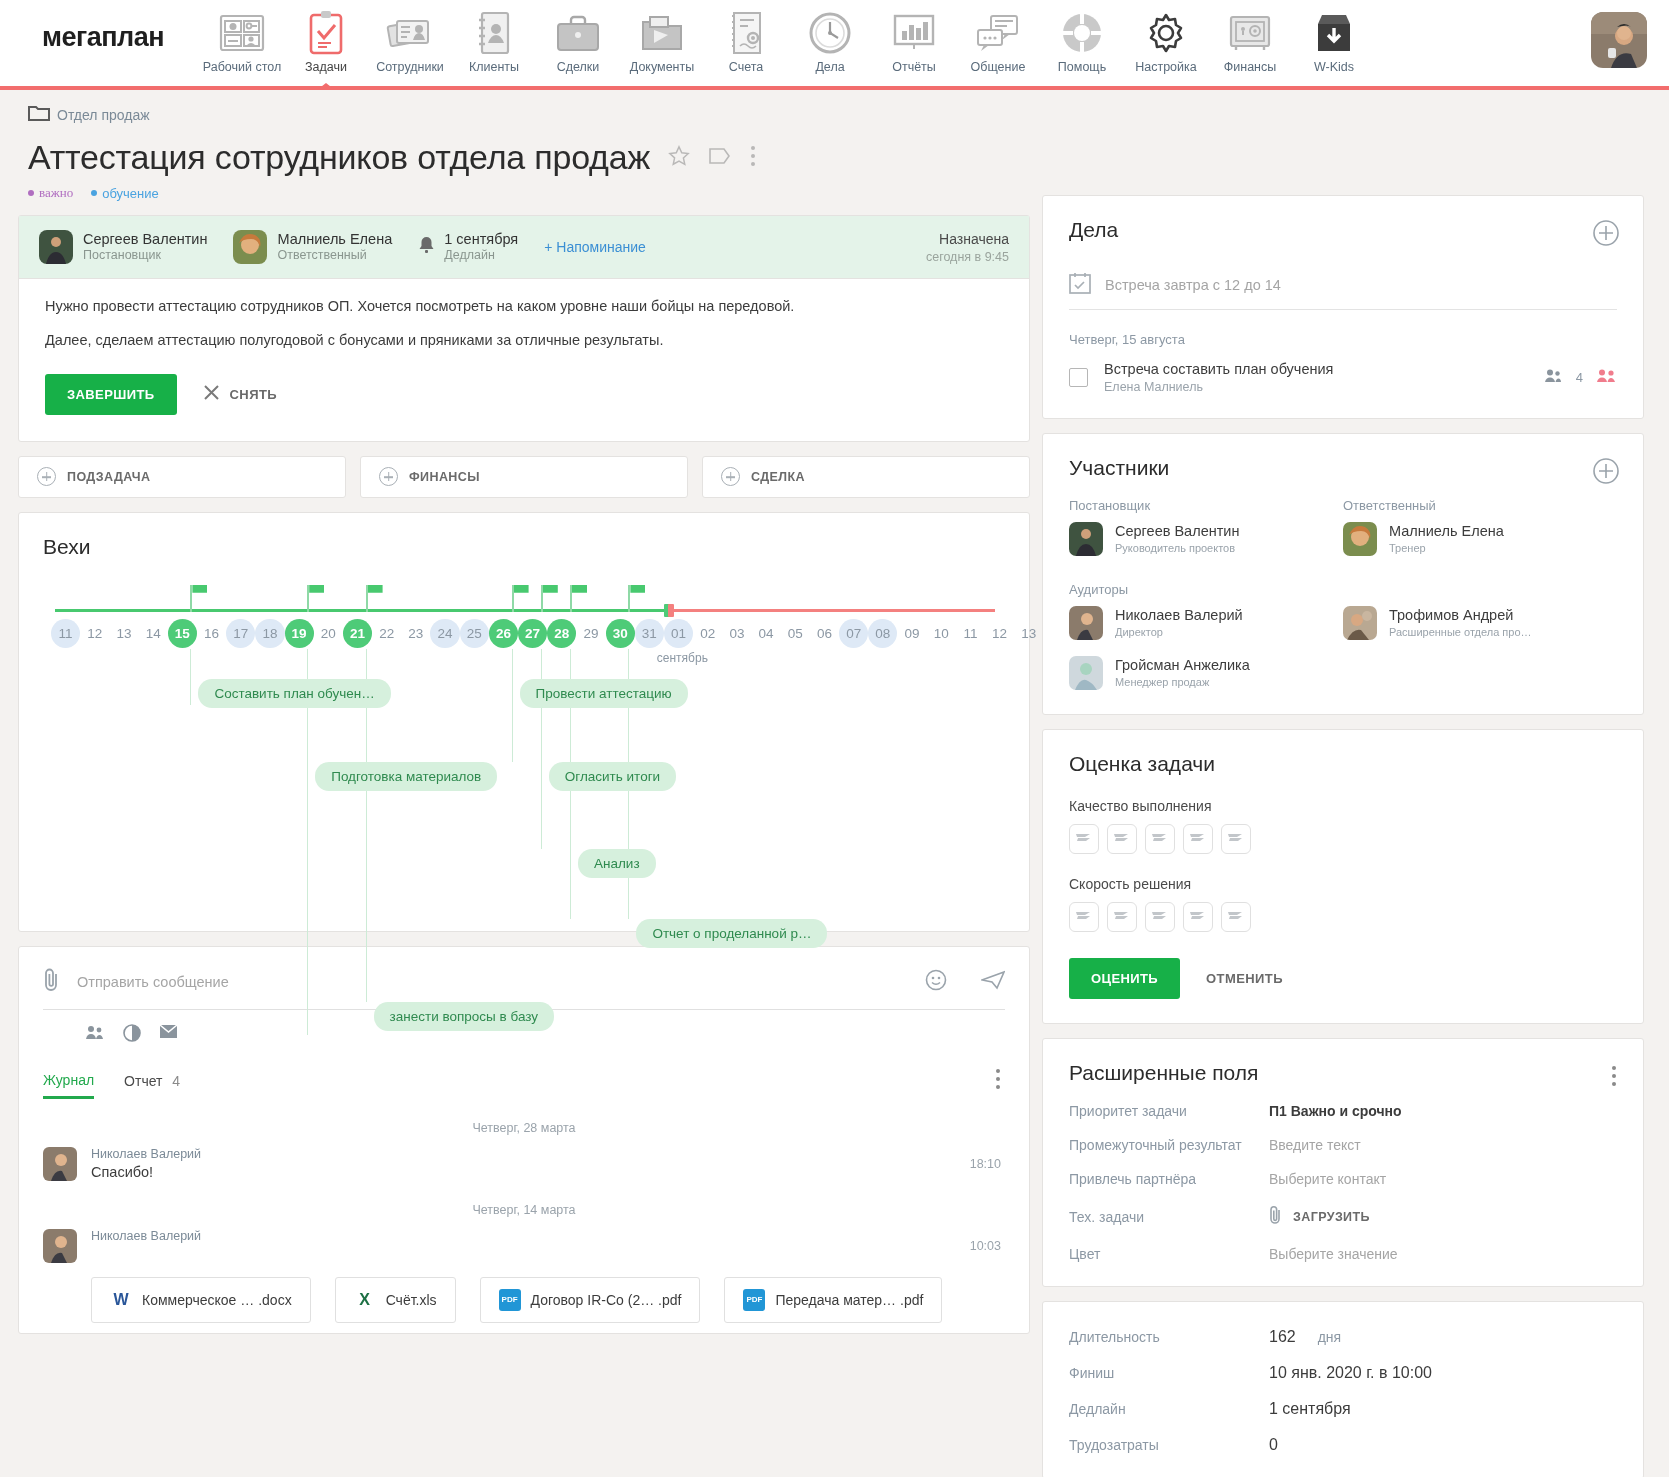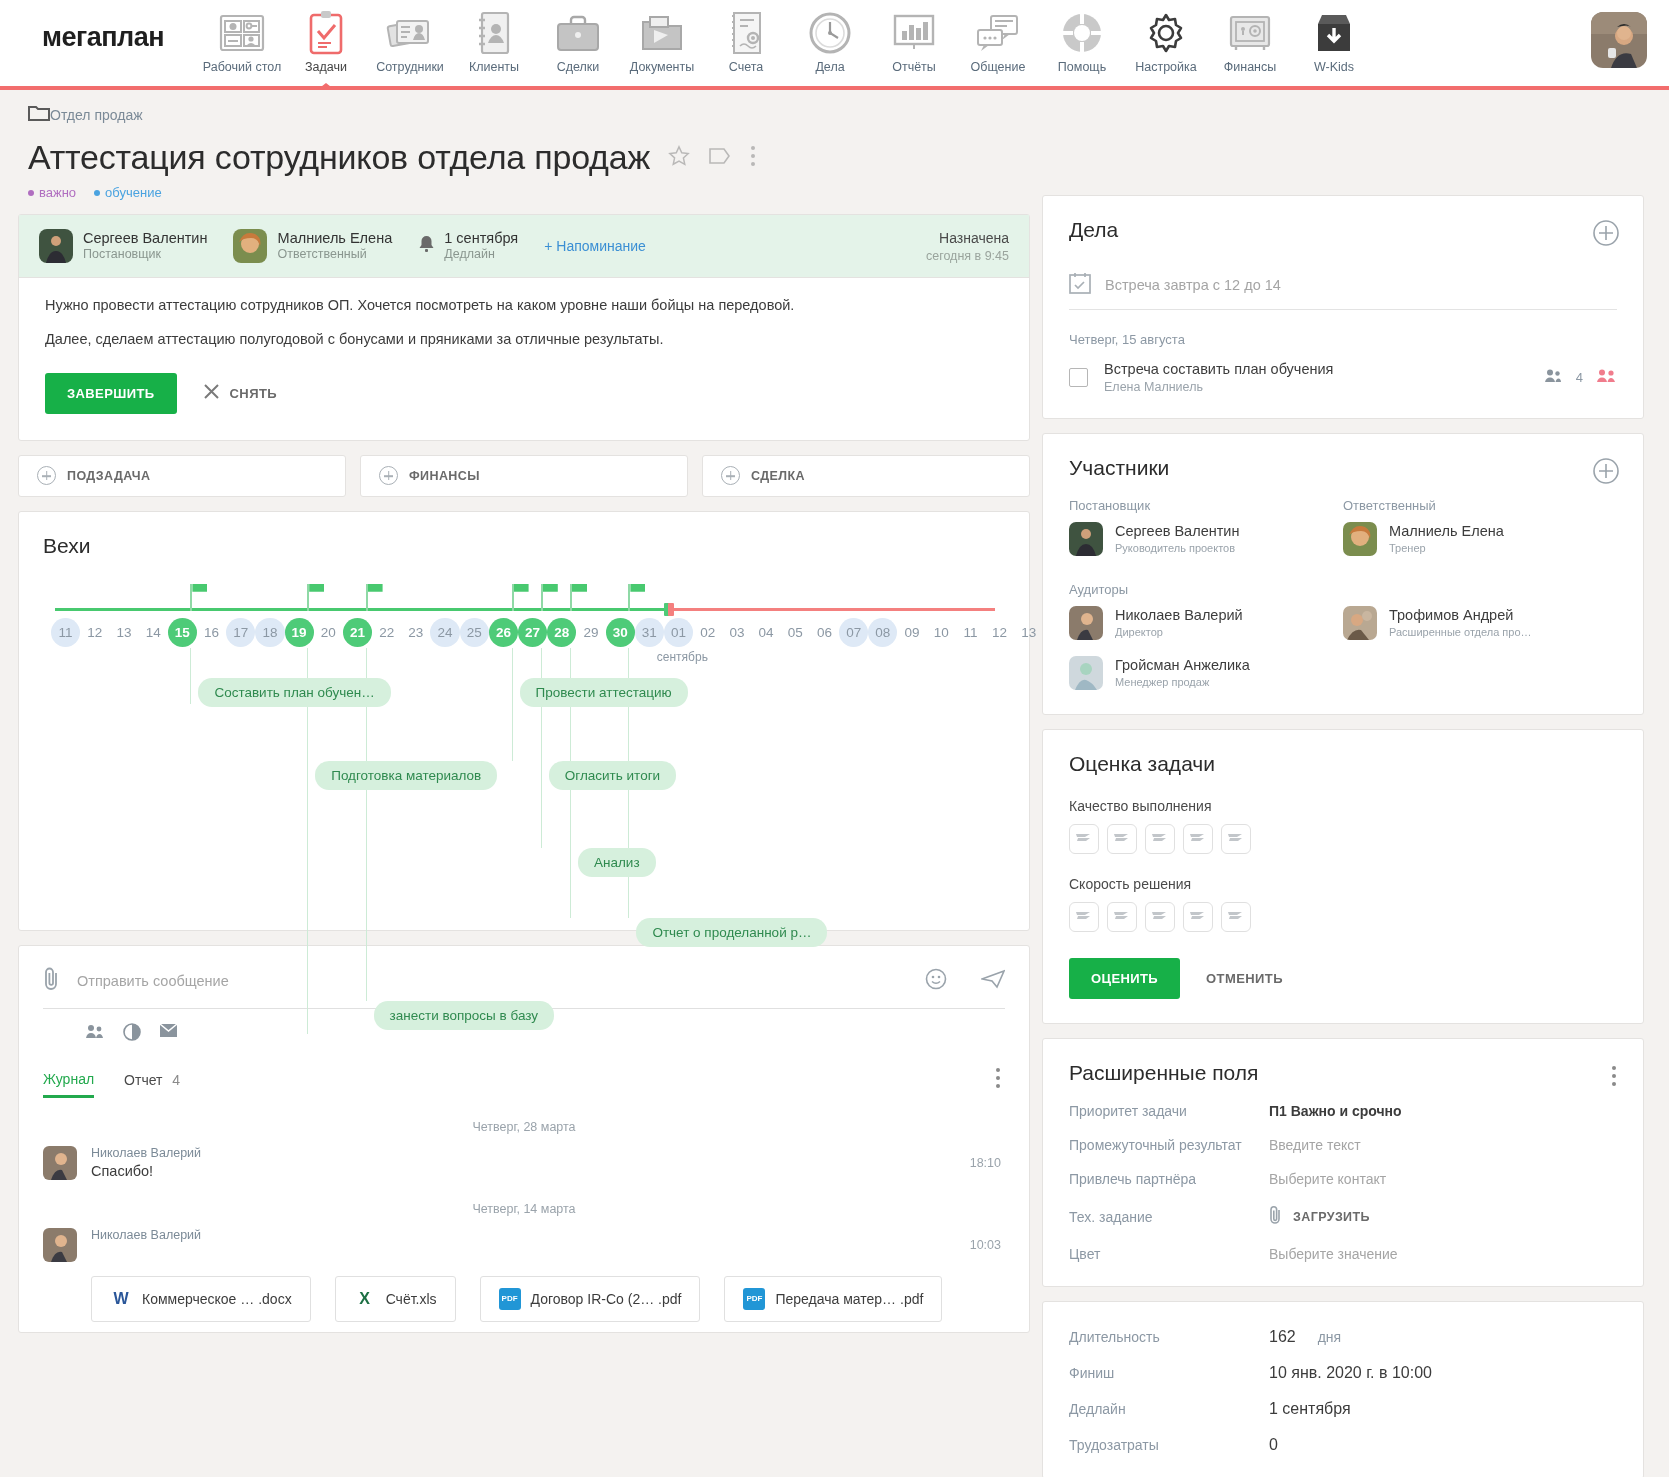--- a/index.html
+++ b/index.html
@@ -37,31 +37,31 @@
   }
   .avatar-top {
     position:absolute; right:22px; top:12px; width:56px; height:56px;
     border-radius:12px; overflow:hidden;
   }
   
   .page { display:flex; gap:12px; padding: 0 0 0 0; }
   .col-left { width: 1030px; padding-left: 18px; }
   .col-right { width: 620px; padding-right: 18px; }
 
-  .breadcrumb { display:flex; align-items:center; gap:0; margin-top:14px; padding-left:10px;}
+  .breadcrumb { display:flex; align-items:center; gap:7px; margin-top:14px; padding-left:10px;}
   .breadcrumb-label { font-size:14px; color:#7b8a97; }
 
   .title-row { display:flex; align-items:center; gap:18px; margin-top:12px; padding-left:10px;}
   h1.page-title { font-size: 34px; font-weight: 400; color:#2c2c2c; letter-spacing:-0.2px; }
   .title-icon { cursor:pointer; opacity:.55; }
 
   .tags { display:flex; gap:18px; margin-top:8px; padding-left:10px; }
   .tag { font-size:13px; display:flex; align-items:center; gap:5px; }
   .tag .dot { width:6px; height:6px; border-radius:50%; display:inline-block; }
-  .tag.important { color:#b06ec0; } .tag.important .dot { background:#b06ec0; }
+  .tag.important { color:#b06ec0;font-family:Liberation Serif, serif; } .tag.important .dot { background:#b06ec0; }
   .tag.learning { color:#4aa3e0; } .tag.learning .dot { background:#4aa3e0; }
 
   .card { background:#fff; border:1px solid #e4e2e0; border-radius:3px; margin-top:14px; }
 
   .assign-strip {
     background:#e4f3e9; padding: 14px 20px; display:flex; align-items:center;
     border-bottom:1px solid #e4e2e0;
   }
   .person { display:flex; align-items:center; gap:10px; margin-right:26px; }
   .p-av { width:34px; height:34px; border-radius:8px; overflow:hidden; flex:0 0 34px; }
@@ -930,21 +930,21 @@
           </div>
           <div class="frow">
             <span class="fname">Промежуточный результат</span>
             <span class="fval ph">Введите текст</span>
           </div>
           <div class="frow">
             <span class="fname">Привлечь партнёра</span>
             <span class="fval ph">Выберите контакт</span>
           </div>
           <div class="frow">
-            <span class="fname">Тех. задание</span>
+            <span class="fname">Тех. задачи</span>
             <span class="upload">
               <span><svg width="14" height="20" viewBox="0 0 14 20">
                   <path d="M10 5v9a4 4 0 0 1-8 0V4.5a2.8 2.8 0 0 1 5.6 0V14a1.4 1.4 0 0 1-2.8 0V5.5" fill="none" stroke="#9aa3ab" stroke-width="1.6"></path>
                 </svg></span>
               <span>ЗАГРУЗИТЬ</span>
             </span>
           </div>
           <div class="frow">
             <span class="fname">Цвет</span>
             <span class="fval ph">Выберите значение</span>

